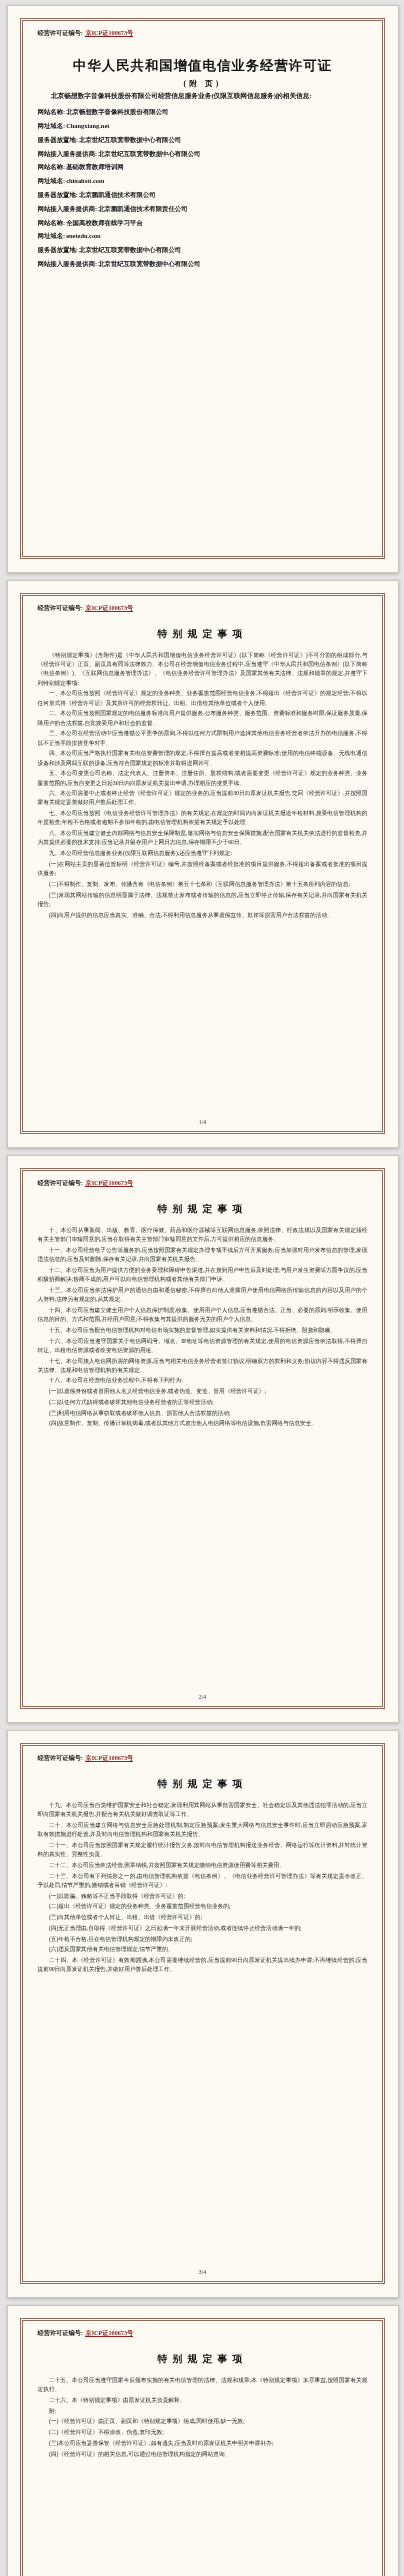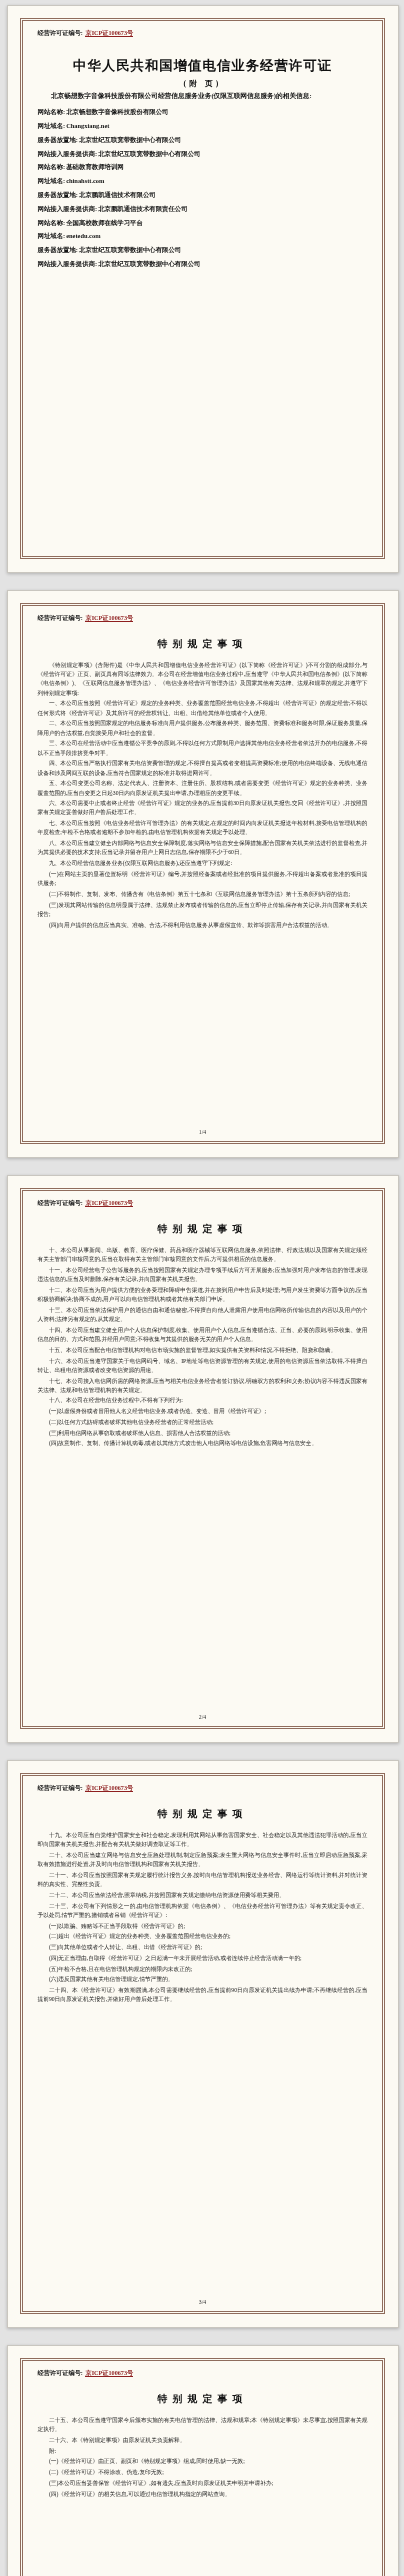--- a/index.html
+++ b/index.html
@@ -12,21 +12,21 @@
   }
   .page{
     position:relative;
     width:392px;height:568px;
     background:#fcfaf3;
     margin:0 auto;
     border:0.5px solid #c9c6bf;
     box-shadow:0 1px 3.1px rgba(0,0,0,.22);
     box-sizing:border-box;
   }
-  .page + .page{margin-top:17px;font-family:Liberation Serif, serif;}
+  .page + .page{margin-top:7px;font-family:Liberation Serif, serif;}
   .frame{
     position:absolute;top:12.4px;left:12.4px;right:12.4px;bottom:12.4px;
     border:0.5px solid #8f6c5c;
     pointer-events:none;
   }
   .frame-inner{
     position:absolute;top:1.5px;left:1.5px;right:1.5px;bottom:1.5px;
     border:1px solid #8f6c5c;
   }
   .content{

